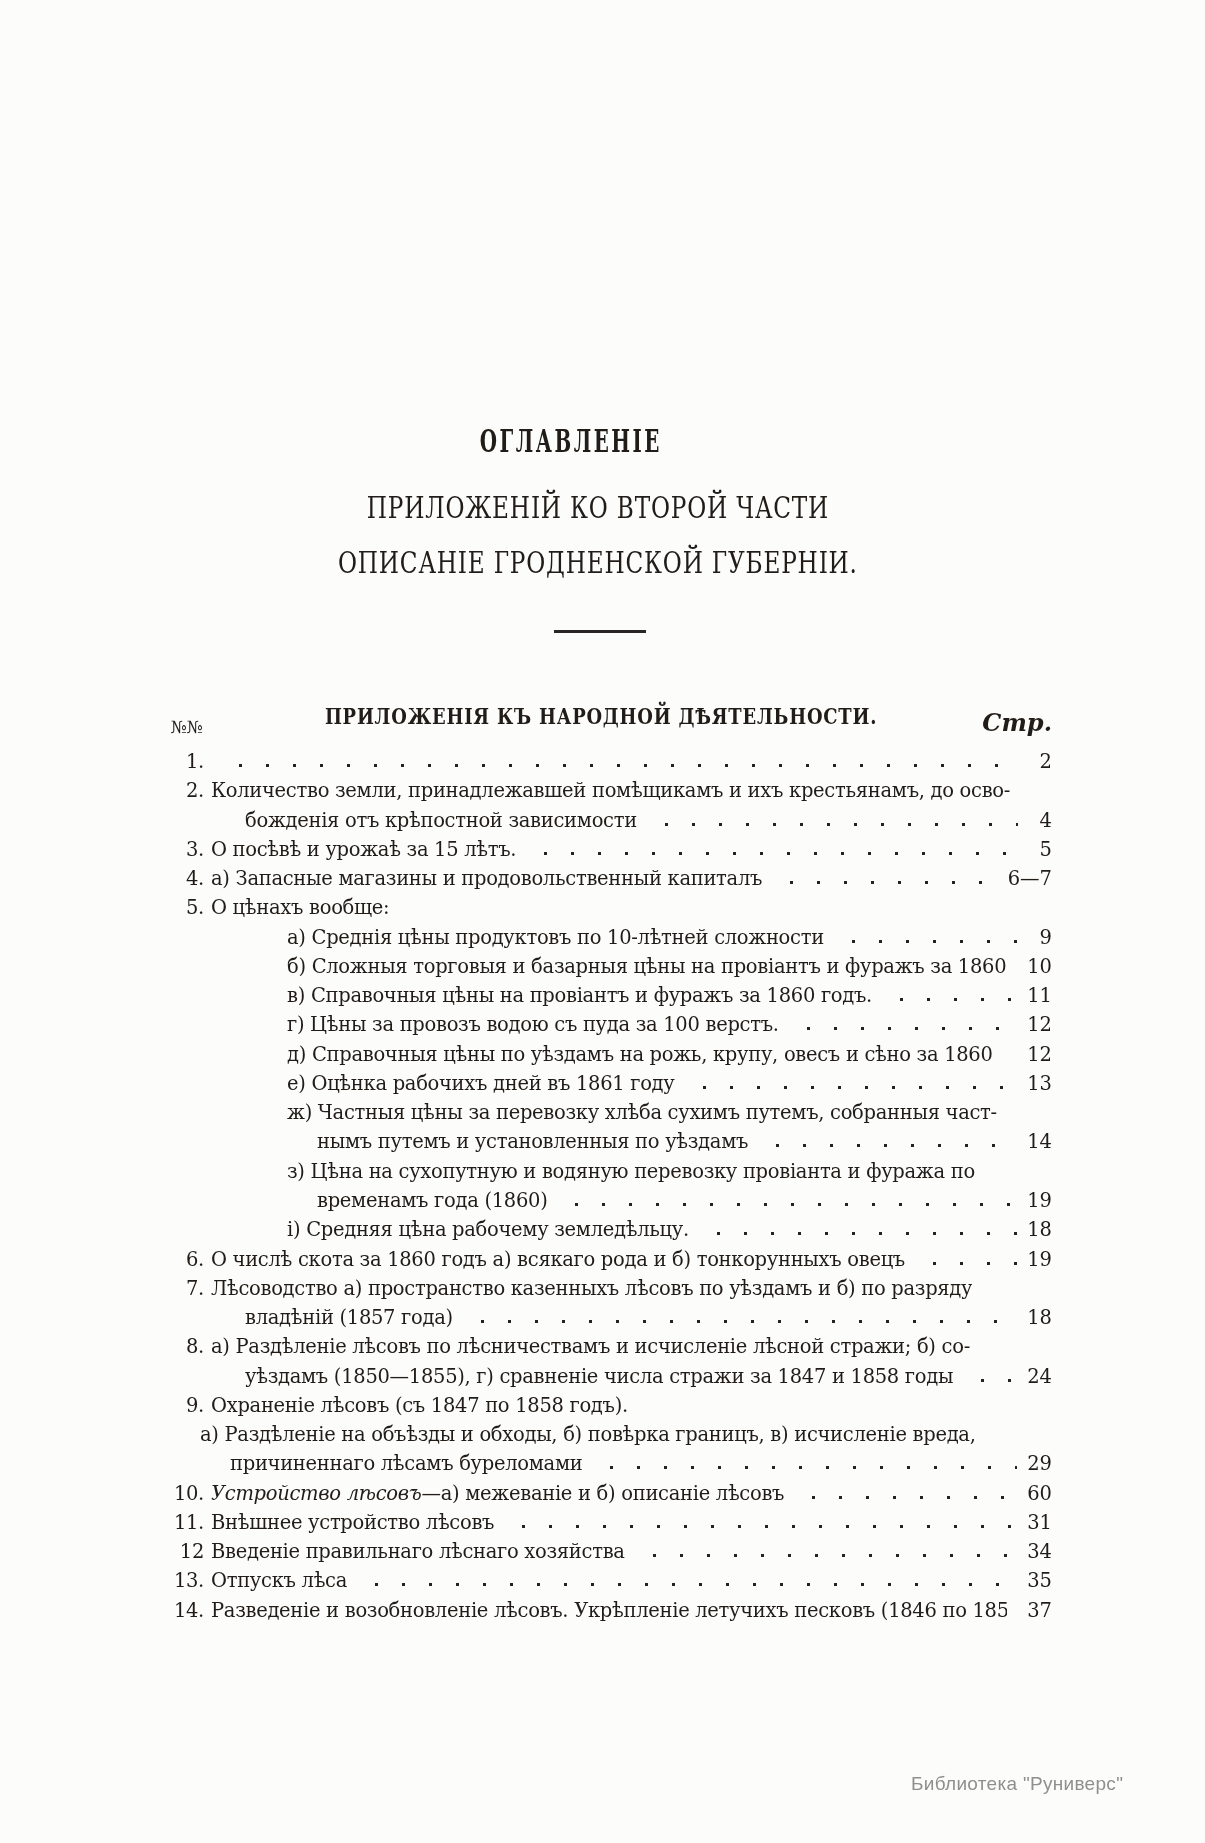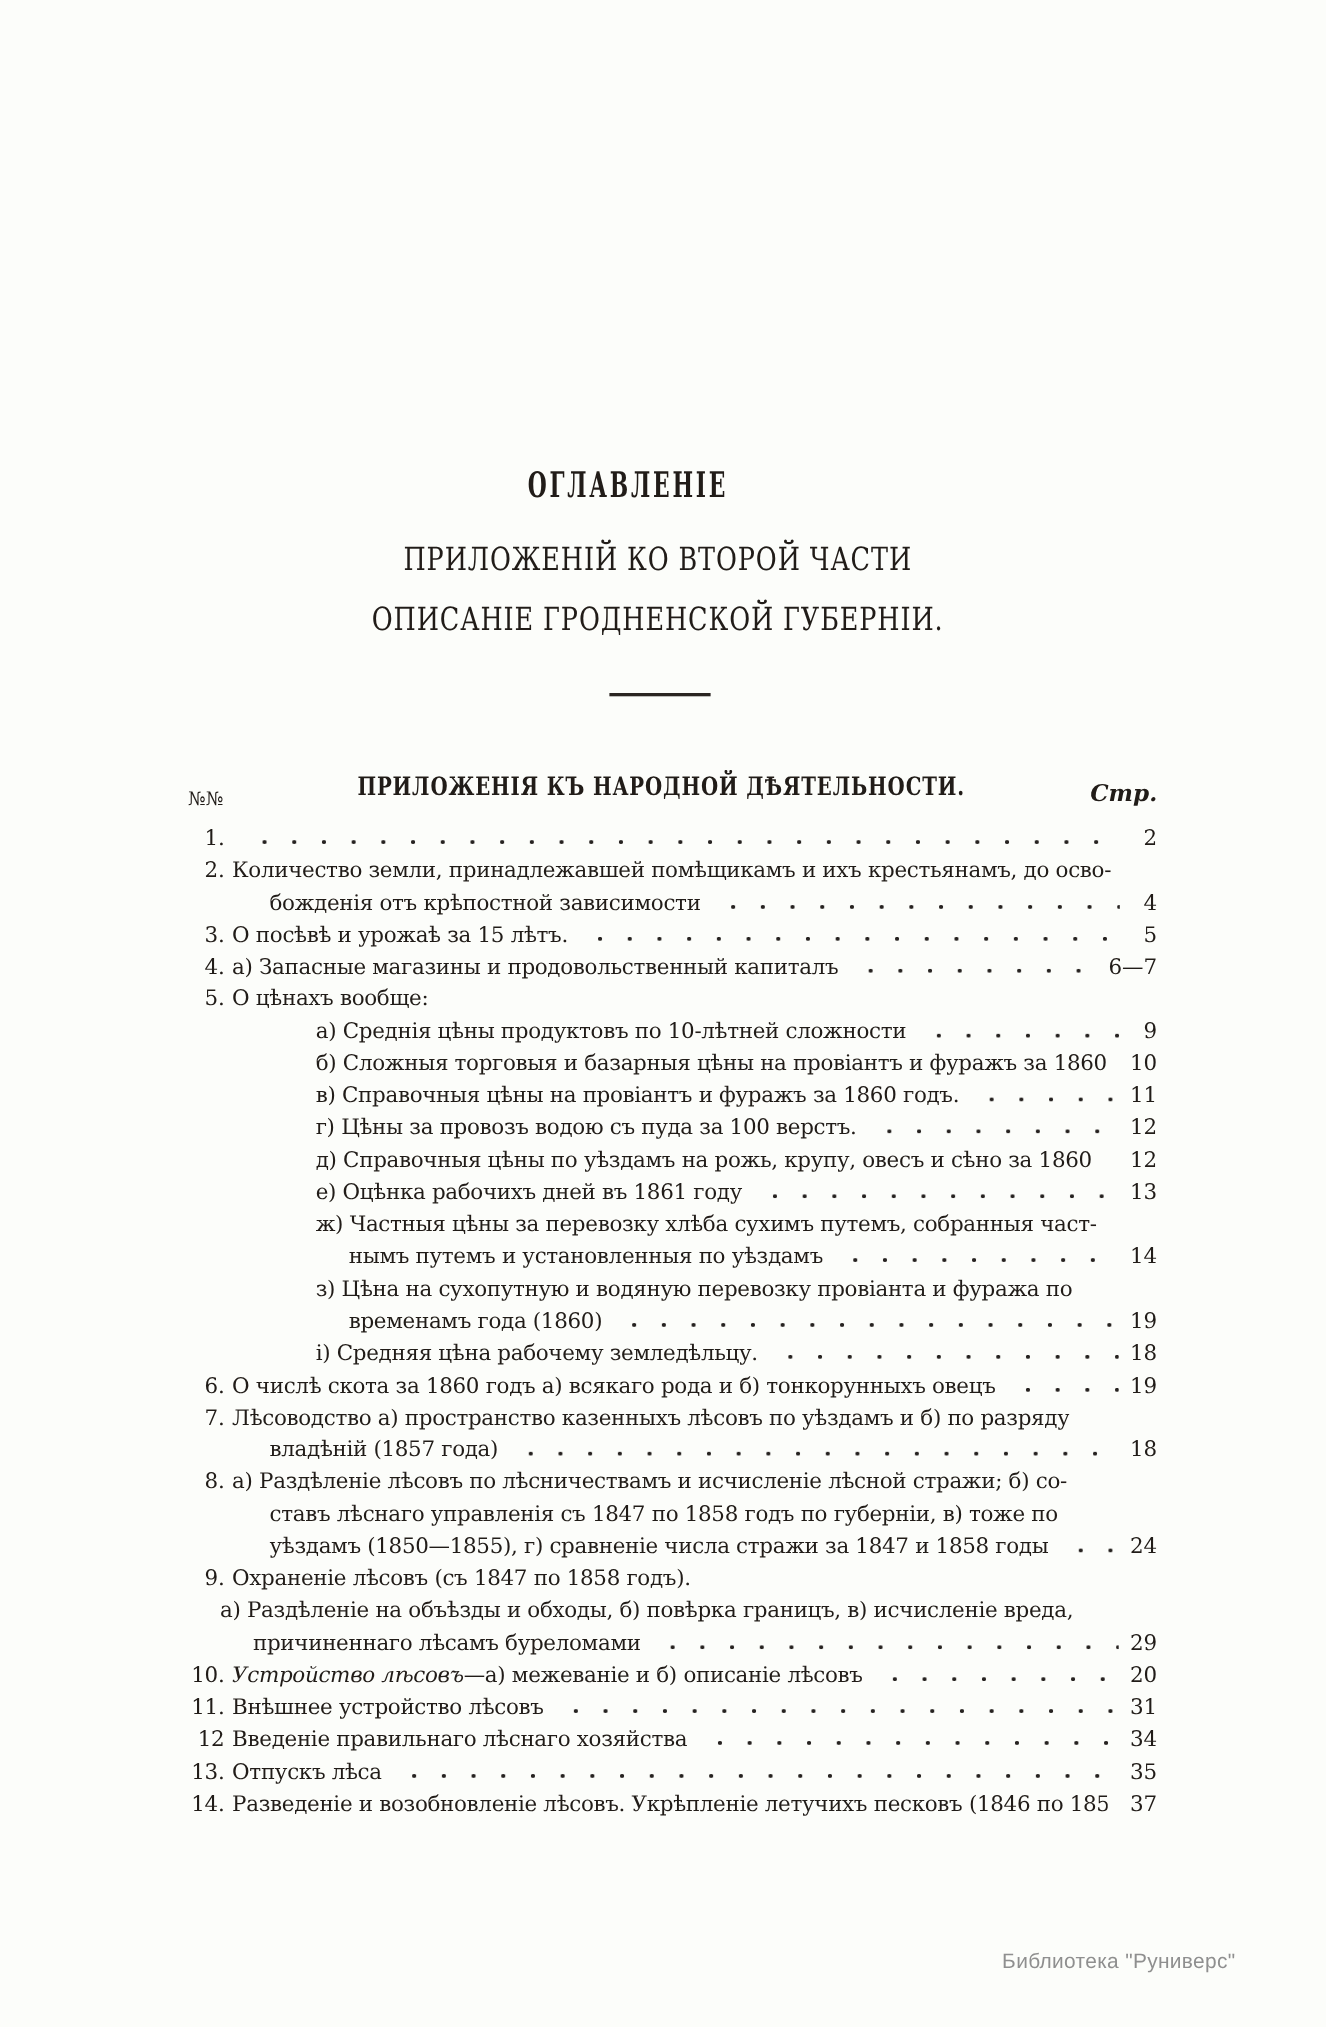--- a/index.html
+++ b/index.html
@@ -30,21 +30,21 @@
 
   .rule{left:554px;top:630px;width:92px;height:3px;background:#2a2522;}
 
   .section-heading{
     left:0;top:686px;width:1202px;text-align:center;
     font-size:23px;font-weight:bold;letter-spacing:1px;white-space:nowrap;margin-top:16px;
   }
   .section-heading .squeeze{display:inline-block;transform:scaleX(0.78);transform-origin:center;}
 
   .col-label-num{left:171px;top:717px;font-size:17px;}
-  .col-label-page{left:952px;top:708px;width:100px;text-align:right;font-size:21px;font-style:italic;font-weight:bold;}
+  .col-label-page{left:952px;top:708px;width:100px;text-align:right;font-size:24px;font-style:italic;font-weight:bold;}
 
   
   .toc{
     left:148px;top:747px;width:904px;
     font-size:19.5px;letter-spacing:-0.3px;
   }
   .row{
     display:flex;align-items:baseline;
     height:29.27px;line-height:29.27px;
     white-space:nowrap;
@@ -192,44 +192,41 @@
     <div class="row cont">
       <span class="txt">владѣній (1857 года)</span>
       <span class="dots"></span>
       <span class="pg">18</span>
     </div>
     <div class="row main">
       <span class="num">8.</span>
       <span class="txt">а) Раздѣленіе лѣсовъ по лѣсничествамъ и исчисленіе лѣсной стражи; б) со-</span>
     </div>
     <div class="row cont">
-      <span class="txt">ставъ лѣснаго управленія съ 1847 по 1858 годъ по губерніи, в) тоже по</span>
-    </div>
-    <div class="row cont">
       <span class="txt">уѣздамъ (1850—1855), г) сравненіе числа стражи за 1847 и 1858 годы</span>
       <span class="dots"></span>
       <span class="pg">24</span>
     </div>
     <div class="row main">
       <span class="num">9.</span>
       <span class="txt">Охраненіе лѣсовъ (съ 1847 по 1858 годъ).</span>
     </div>
     <div class="row sub9">
       <span class="txt">а) Раздѣленіе на объѣзды и обходы, б) повѣрка границъ, в) исчисленіе вреда,</span>
     </div>
     <div class="row sub9c">
       <span class="txt">причиненнаго лѣсамъ буреломами</span>
       <span class="dots"></span>
       <span class="pg">29</span>
     </div>
     <div class="row main">
       <span class="num">10.</span>
       <span class="txt"><i>Устройство лѣсовъ</i>—а) межеваніе и б) описаніе лѣсовъ</span>
       <span class="dots"></span>
-      <span class="pg">20</span>
+      <span class="pg">60</span>
     </div>
     <div class="row main">
       <span class="num">11.</span>
       <span class="txt">Внѣшнее устройство лѣсовъ</span>
       <span class="dots"></span>
       <span class="pg">31</span>
     </div>
     <div class="row main">
       <span class="num">12</span>
       <span class="txt">Введеніе правильнаго лѣснаго хозяйства</span>

